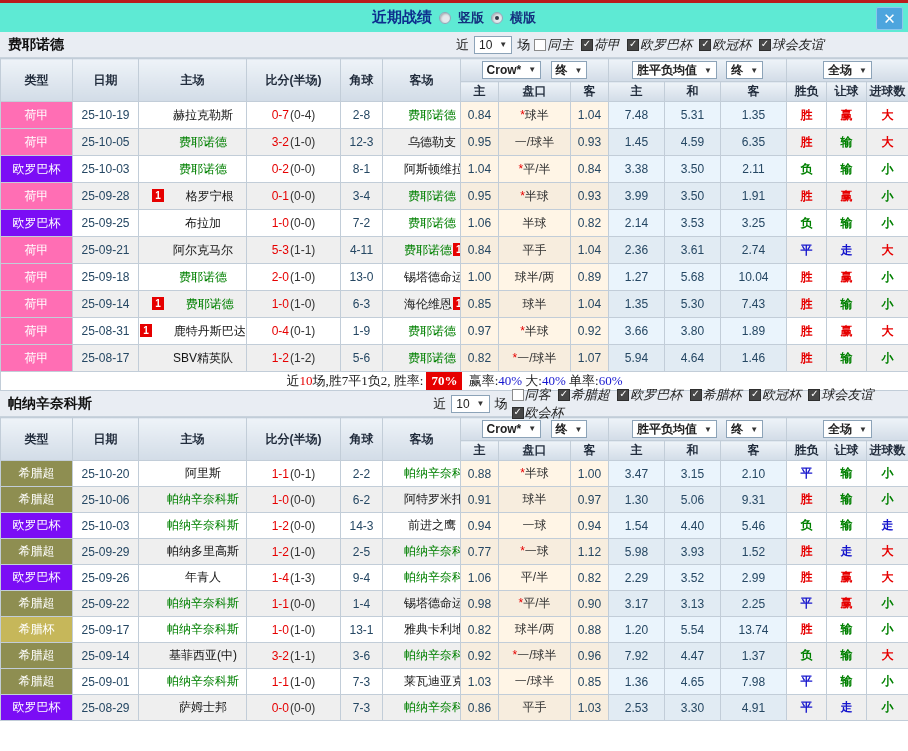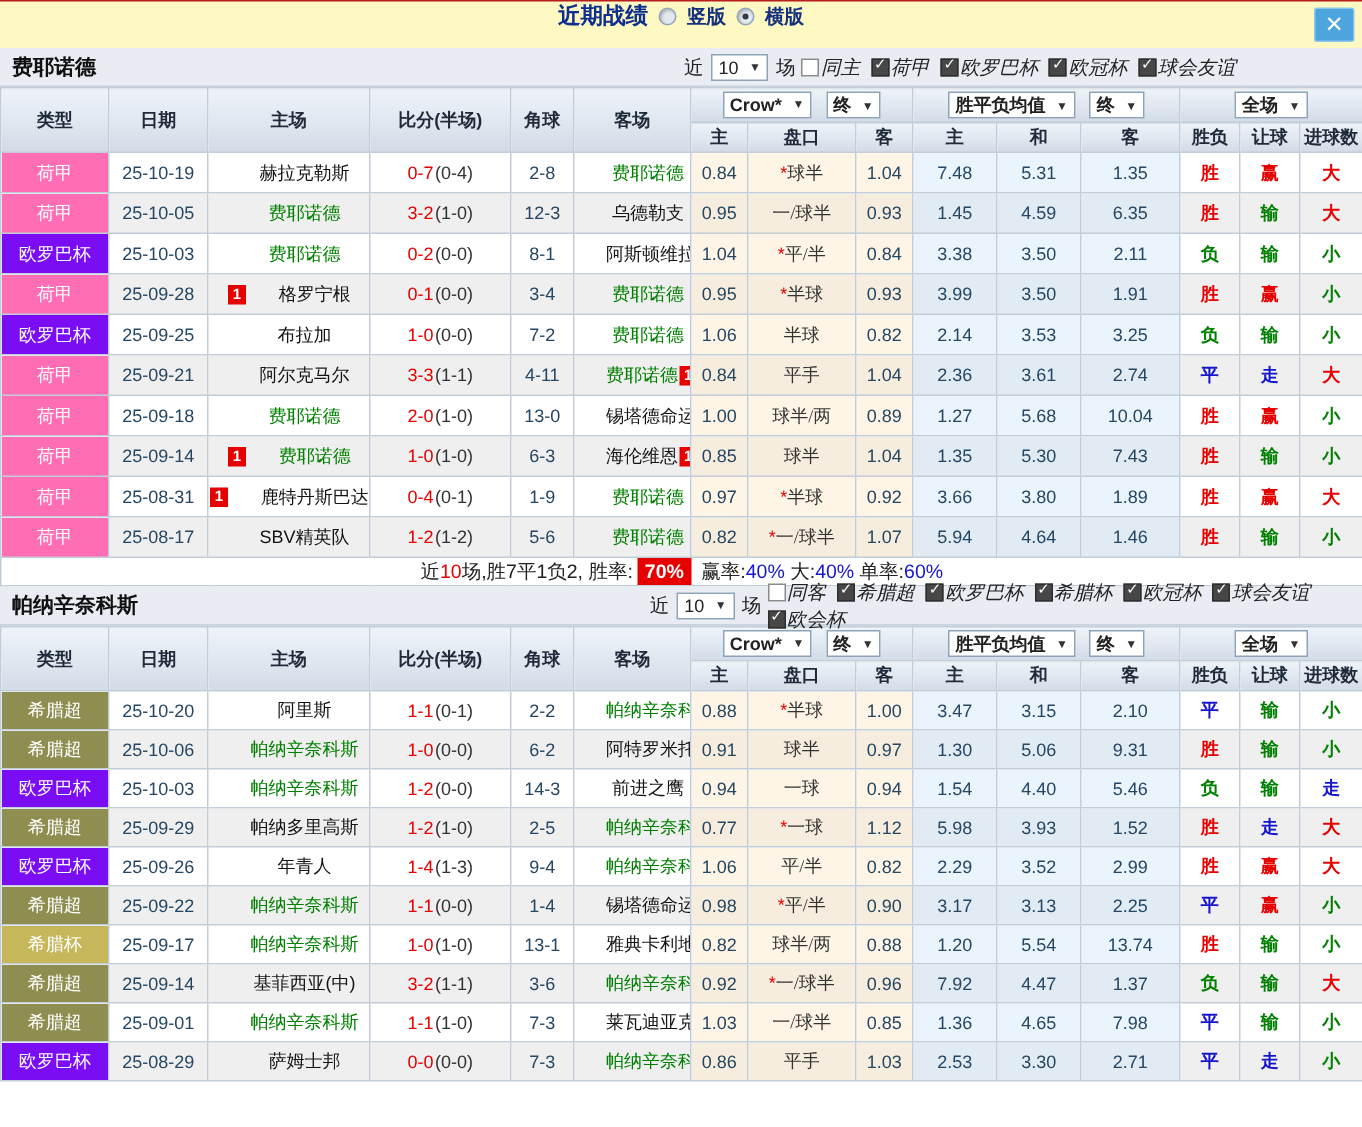--- a/index.html
+++ b/index.html
@@ -5,22 +5,22 @@
   * { box-sizing: border-box; }
   html,body { margin:0; padding:0; }
   body {
     width:908px; height:751px; overflow:hidden; background:#fff;
     font-family:"Liberation Sans","DejaVu Sans",sans-serif;
   }
   .page { width:908px; height:751px; overflow:hidden; }
 
   
   .titlebar {
-    height:32px; background:#fef9c3; border-top:1px solid #b91c1c;
-    position:relative; display:flex; align-items:flex-start; justify-content:center;
+    height:32px; background:#5eead4; border-top:3px solid #b91c1c;
+    position:relative; display:flex; align-items:center; justify-content:center;
   }
   .title-group { display:flex; align-items:center; gap:7px; }
   .main-title { font-weight:bold; font-size:15px; color:#0D2F8E; }
   .radio {
     width:12px; height:12px; border-radius:50%;
     background:#E4E9ED; border:1px solid #8FA6B8; position:relative; display:inline-block;
     box-shadow:inset 1px 1px 2px rgba(0,0,0,0.25); cursor:pointer;
   }
   .radio.sel::after { content:""; position:absolute; left:3px; top:3px; width:4px; height:4px; border-radius:50%; background:#2E3A45; }
   .radio-label { font-size:13px; color:#14307E; font-weight:bold; }
@@ -68,27 +68,27 @@
   .grid tbody tr:nth-child(even) { background:#EFEFEF; }
   td.tint-o { background:rgba(255,236,206,0.5); }
   td.tint-m { background:rgba(205,229,248,0.42); }
   td.type-cell { color:#fff; font-size:12px; }
   .num { color:#254763; }
   .tname { color:#141414;margin-left:21px; }
   .tname.focal { color:#008000; }
   .ft { color:#E60000; }
   .ht { color:#333; margin-left:1px; }
   .star { color:#E60000; }
-  .hcp { color:#333;font-family:Liberation Serif, serif; }
+  .hcp { color:#333; }
   .res-r { color:#E60000; font-weight:bold; }
   .res-g { color:#008000; font-weight:bold; }
   .res-b { color:#1414CC; font-weight:bold; }
 
   
-  .grid tfoot td { height:18px; background:#fff; font-size:13px; color:#222; }
+  .grid tfoot td { height:18px; background:#fff; font-size:13px; color:#222;font-family:Liberation Serif, serif; }
   .sg-k { color:#222; }
   .sg-r { color:#E60000; }
   .sg-b { color:#1515D0; }
   .sg-hl { background:#E60000; color:#fff; font-weight:bold; padding:2px 5px; margin:0 3px; }
 
   .flag {
     display:inline-block; background:#E60000; color:#fff; font-size:10px; font-weight:bold;
     line-height:13px; padding:0 3px; margin:0 1px; vertical-align:1px;
   }
 </style>
@@ -300,21 +300,21 @@
     <td class="num tint-m">3.25</td>
     <td class="res-g">负</td>
     <td class="res-g">输</td>
     <td class="res-g">小</td>
   </tr>
 
   <tr>
     <td class="type-cell" style="background: rgb(255, 110, 180);"><span>荷甲</span></td>
     <td class="num">25-09-21</td>
     <td><span class="tname">阿尔克马尔</span></td>
-    <td><span class="ft">3-3</span><span class="ht">(1-1)</span></td>
+    <td><span class="ft">5-3</span><span class="ht">(1-1)</span></td>
     <td class="num">4-11</td>
     <td><span class="tname focal">费耶诺德</span><span class="flag">1</span></td>
     <td class="num tint-o">0.84</td>
     <td class="tint-o"><span class="star"></span><span class="hcp">平手</span></td>
     <td class="num tint-o">1.04</td>
     <td class="num tint-m">2.36</td>
     <td class="num tint-m">3.61</td>
     <td class="num tint-m">2.74</td>
     <td class="res-b">平</td>
     <td class="res-b">走</td>
@@ -682,21 +682,21 @@
     <td class="num">25-08-29</td>
     <td><span class="tname">萨姆士邦</span></td>
     <td><span class="ft">0-0</span><span class="ht">(0-0)</span></td>
     <td class="num">7-3</td>
     <td><span class="tname focal">帕纳辛奈科斯</span></td>
     <td class="num tint-o">0.86</td>
     <td class="tint-o"><span class="star"></span><span class="hcp">平手</span></td>
     <td class="num tint-o">1.03</td>
     <td class="num tint-m">2.53</td>
     <td class="num tint-m">3.30</td>
-    <td class="num tint-m">2.71</td>
+    <td class="num tint-m">4.91</td>
     <td class="res-b">平</td>
     <td class="res-b">走</td>
     <td class="res-g">小</td>
   </tr>
 </tbody>
 
     </table>
   </div>
 </div>
 

